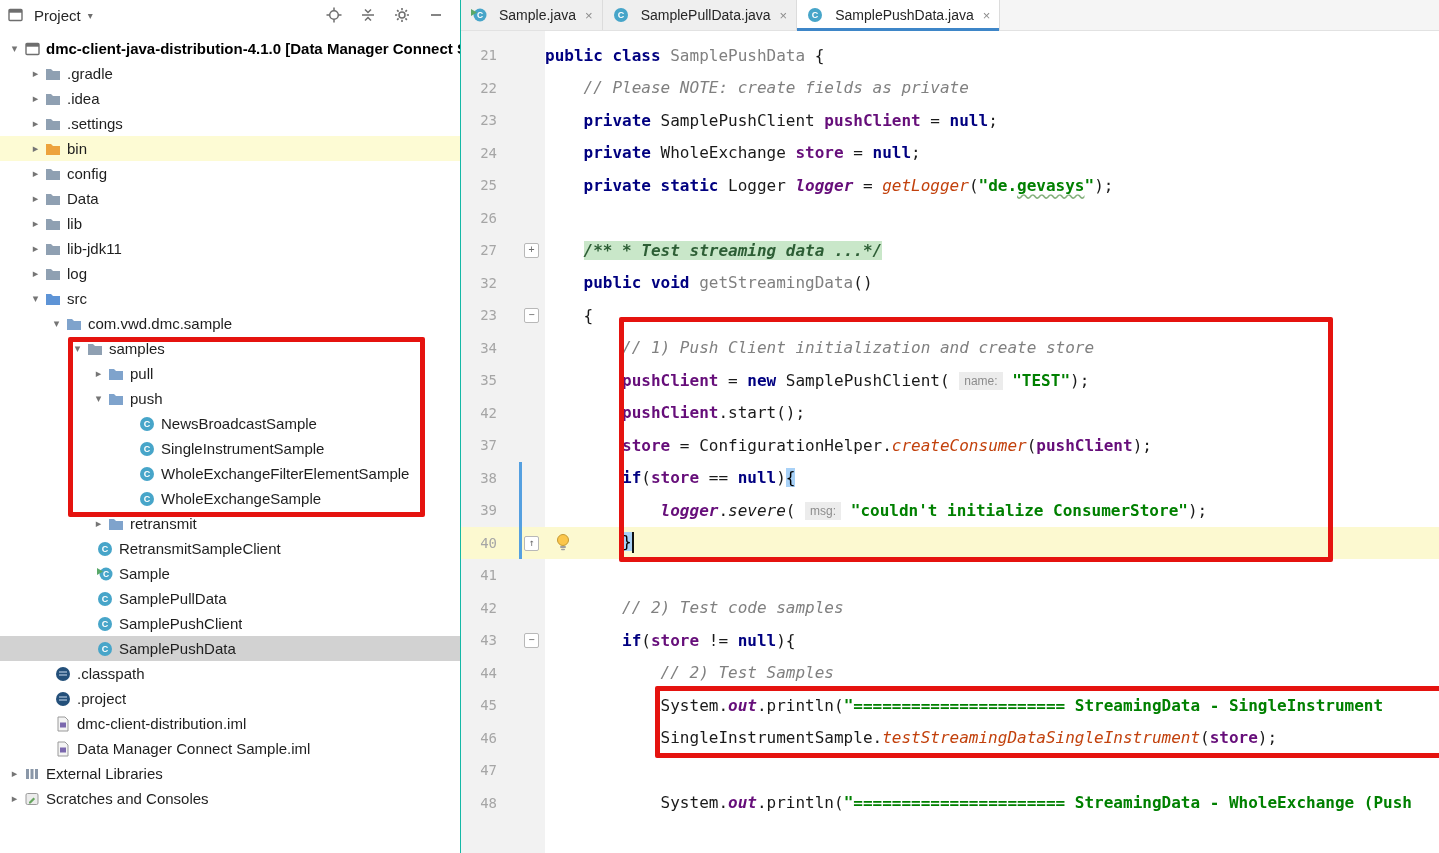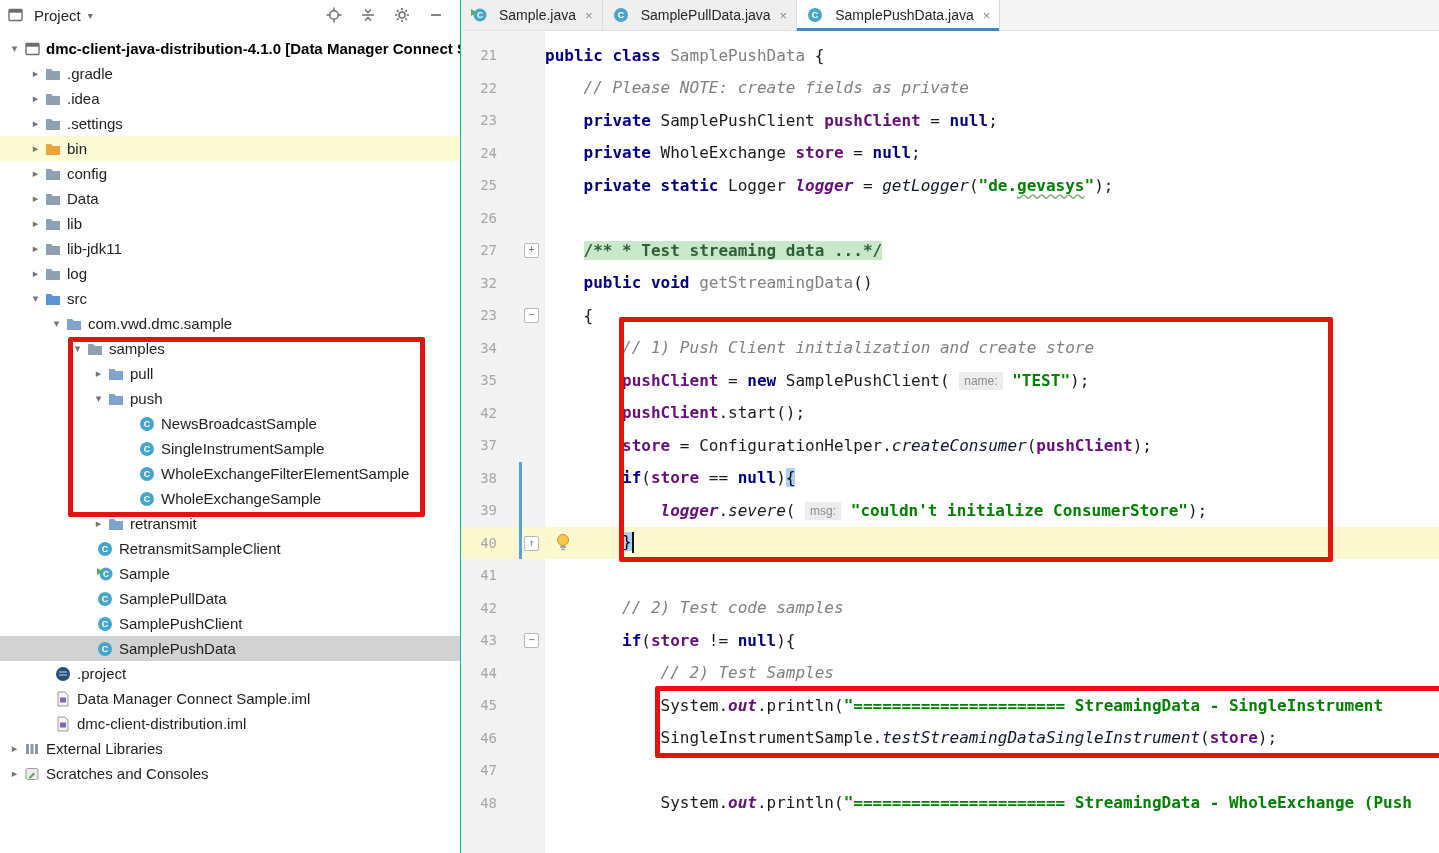--- a/index.html
+++ b/index.html
@@ -39,26 +39,26 @@
   .fold-marker{position:absolute;left:63px;top:50%;margin-top:-7px;width:13px;height:13px;border:1px solid #B8B8B8;background:#fff;color:#6E6E6E;font-size:10px;line-height:11px;text-align:center;border-radius:2px;cursor:pointer;}
   .vcs{position:absolute;left:58px;top:0;bottom:0;width:3px;background:#55A0E0;}
   .code-text{white-space:pre;text-align:right;}
   .t.k{color:#000080;font-weight:bold;}
   .t.f{color:#660E7A;font-weight:bold;}
   .t.sf{color:#660E7A;font-weight:bold;font-style:italic;}
   .t.s{color:#008000;font-weight:bold;}
   .t.sw{color:#008000;font-weight:bold;text-decoration:underline wavy #84B07C;text-underline-offset:3px;}
   .t.c{color:#808080;font-style:italic;}
   .t.m{color:#808080;}
-  .t.sm{color:#0f172a;font-style:italic;}
+  .t.sm{color:#c2410c;font-style:italic;}
   .t.i{color:#1A1A1A;font-style:italic;}
   .t.p{color:#1A1A1A;}
   .t.h{font-family:"Liberation Sans",sans-serif;font-size:12px;color:#8C8C8C;background:#ECECEC;border-radius:0;padding:2px 5px;vertical-align:middle;}
   .t.bh{background:#A8D1F7;}
-  .t.fold{background:#C9E7C9;color:#2D5E35;font-weight:bold;}
+  .t.fold{background:#C9E7C9;color:#2D5E35;font-weight:bold;font-style:italic;}
   .caret-bar{display:inline-block;width:0;height:21px;border-right:2px solid #111;vertical-align:middle;}
   .bulb{position:absolute;left:94px;top:6px;width:16px;height:19px;cursor:pointer;}
   
   .anno{position:absolute;border:5px solid #E5130F;box-sizing:border-box;border-radius:2px;pointer-events:none;z-index:60;}
 </style>
 </head>
 <body>
 
 <div class="project-panel">
   <div class="panel-header">
@@ -328,49 +328,59 @@
       <div class="tree-row row-selected" style="padding-left: 79px;">
         <span class="chevron"></span>
         <span class="ticon">
           <svg width="16" height="16" viewBox="0 0 16 16">
             <circle cx="8" cy="8" r="7" fill="#47A5C9"></circle>
             <text x="8" y="11.3" font-size="9" font-weight="bold" fill="#fff" text-anchor="middle" font-family="Liberation Sans, sans-serif">C</text>
           </svg>
         </span>
         <span class="tree-label">SamplePushData</span>
       </div>
-      <div class="tree-row" style="padding-left: 37px; align-items: center;">
+      <div class="tree-row" style="padding-left: 37px;">
         <span class="chevron"></span>
         <span class="ticon">
           <svg width="16" height="16" viewBox="0 0 16 16">
             <circle cx="8" cy="8" r="7" fill="#24507A"></circle>
             <path d="M4 6 h8 M4 9 h8" stroke="#C9DCEF" stroke-width="1.2" fill="none"></path>
           </svg>
         </span>
+        <span class="tree-label">.classpath</span>
+      </div>
+      <div class="tree-row" style="padding-left: 37px; align-items: center;">
+        <span class="chevron"></span>
+        <span class="ticon">
+          <svg width="16" height="16" viewBox="0 0 16 16">
+            <circle cx="8" cy="8" r="7" fill="#24507A"></circle>
+            <path d="M4 6 h8 M4 9 h8" stroke="#C9DCEF" stroke-width="1.2" fill="none"></path>
+          </svg>
+        </span>
         <span class="tree-label">.project</span>
       </div>
       <div class="tree-row" style="padding-left: 37px;">
         <span class="chevron"></span>
         <span class="ticon">
           <svg width="16" height="16" viewBox="0 0 16 16">
             <path d="M3 1 h7 l3 3 v11 H3 Z" fill="#F4F4F4" stroke="#9A9A9A" stroke-width="1"></path>
             <rect x="5" y="6.5" width="6" height="5" fill="#7B68AE"></rect>
           </svg>
         </span>
-        <span class="tree-label">Data Manager Connect Sample.iml</span>
+        <span class="tree-label">dmc-client-distribution.iml</span>
       </div>
       <div class="tree-row" style="padding-left: 37px;">
         <span class="chevron"></span>
         <span class="ticon">
           <svg width="16" height="16" viewBox="0 0 16 16">
             <path d="M3 1 h7 l3 3 v11 H3 Z" fill="#F4F4F4" stroke="#9A9A9A" stroke-width="1"></path>
             <rect x="5" y="6.5" width="6" height="5" fill="#7B68AE"></rect>
           </svg>
         </span>
-        <span class="tree-label">dmc-client-distribution.iml</span>
+        <span class="tree-label">Data Manager Connect Sample.iml</span>
       </div>
       <div class="tree-row" style="padding-left: 6px;">
         <span class="chevron">▸</span>
         <span class="ticon">
           <svg width="16" height="16" viewBox="0 0 16 16">
             <rect x="2" y="3" width="3" height="10" fill="#8A97A8"></rect>
             <rect x="6.5" y="3" width="3" height="10" fill="#8A97A8"></rect>
             <rect x="11" y="3" width="3" height="10" fill="#8A97A8"></rect>
           </svg>
         </span>

